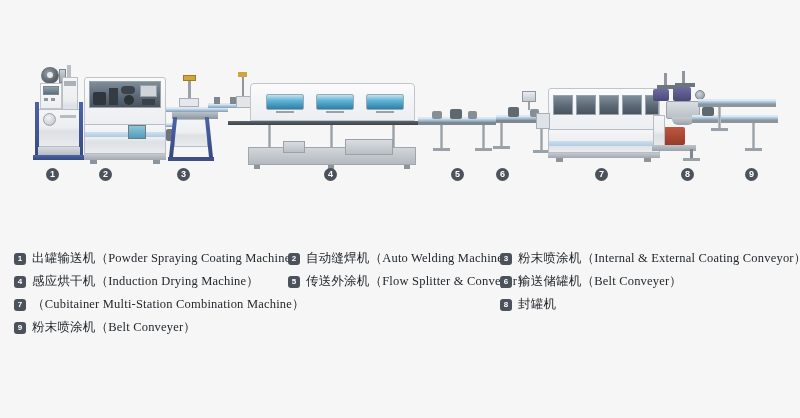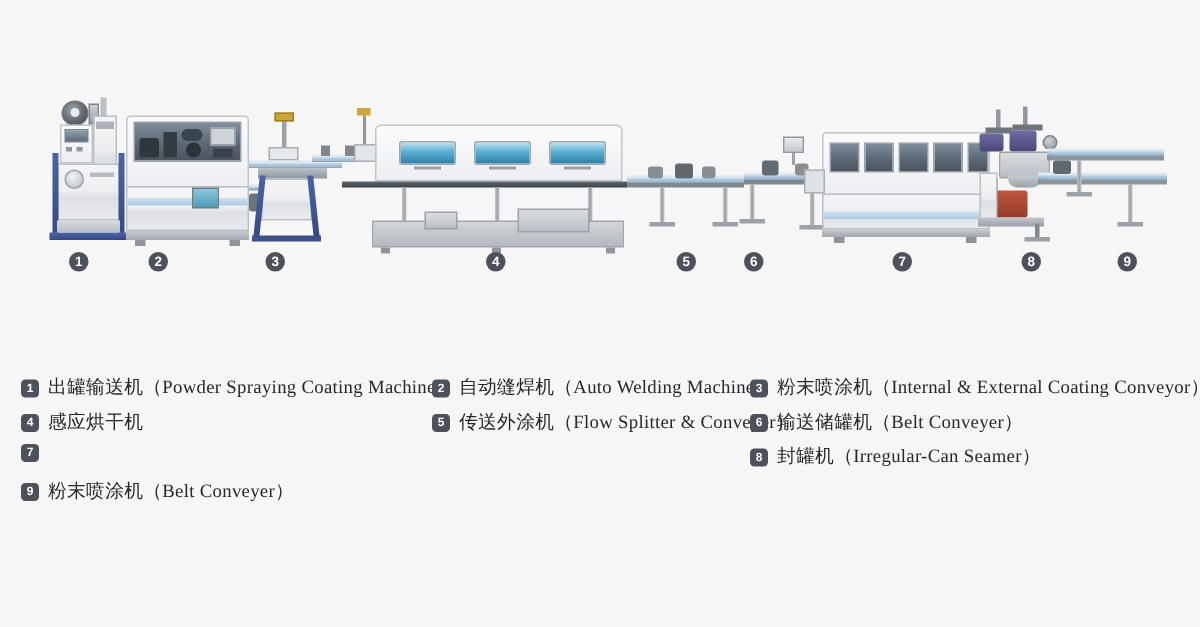--- a/index.html
+++ b/index.html
@@ -268,41 +268,42 @@
         <span class="lbadge">3</span>
         <span class="ltext">粉末喷涂机</span>
         <span class="ltext en">（Internal &amp; External Coating Conveyor）</span>
       </div>
     </div>
 
     <div class="lrow">
       <div class="litem" style="left:14px;">
         <span class="lbadge">4</span>
         <span class="ltext">感应烘干机</span>
+        <span class="ltext en">（Induction Drying Machine）</span>
       </div>
       <div class="litem" style="left:288px;">
         <span class="lbadge">5</span>
         <span class="ltext">传送外涂机</span>
         <span class="ltext en">（Flow Splitter &amp; Conveyer）</span>
       </div>
       <div class="litem" style="left:500px;">
         <span class="lbadge">6</span>
         <span class="ltext">输送储罐机</span>
         <span class="ltext en">（Belt Conveyer）</span>
       </div>
     </div>
 
     <div class="lrow">
       <div class="litem" style="left:14px;">
         <span class="lbadge">7</span>
+        <span class="ltext en">（Cubitainer Multi-Station Combination Machine）</span>
       </div>
       <div class="litem" style="left:500px;">
         <span class="lbadge">8</span>
         <span class="ltext">封罐机</span>
-        <span class="ltext en">（Irregular-Can Seamer）</span>
       </div>
     </div>
 
     <div class="lrow">
       <div class="litem" style="left:14px;">
         <span class="lbadge">9</span>
         <span class="ltext">粉末喷涂机</span>
         <span class="ltext en">（Belt Conveyer）</span>
       </div>
     </div>

